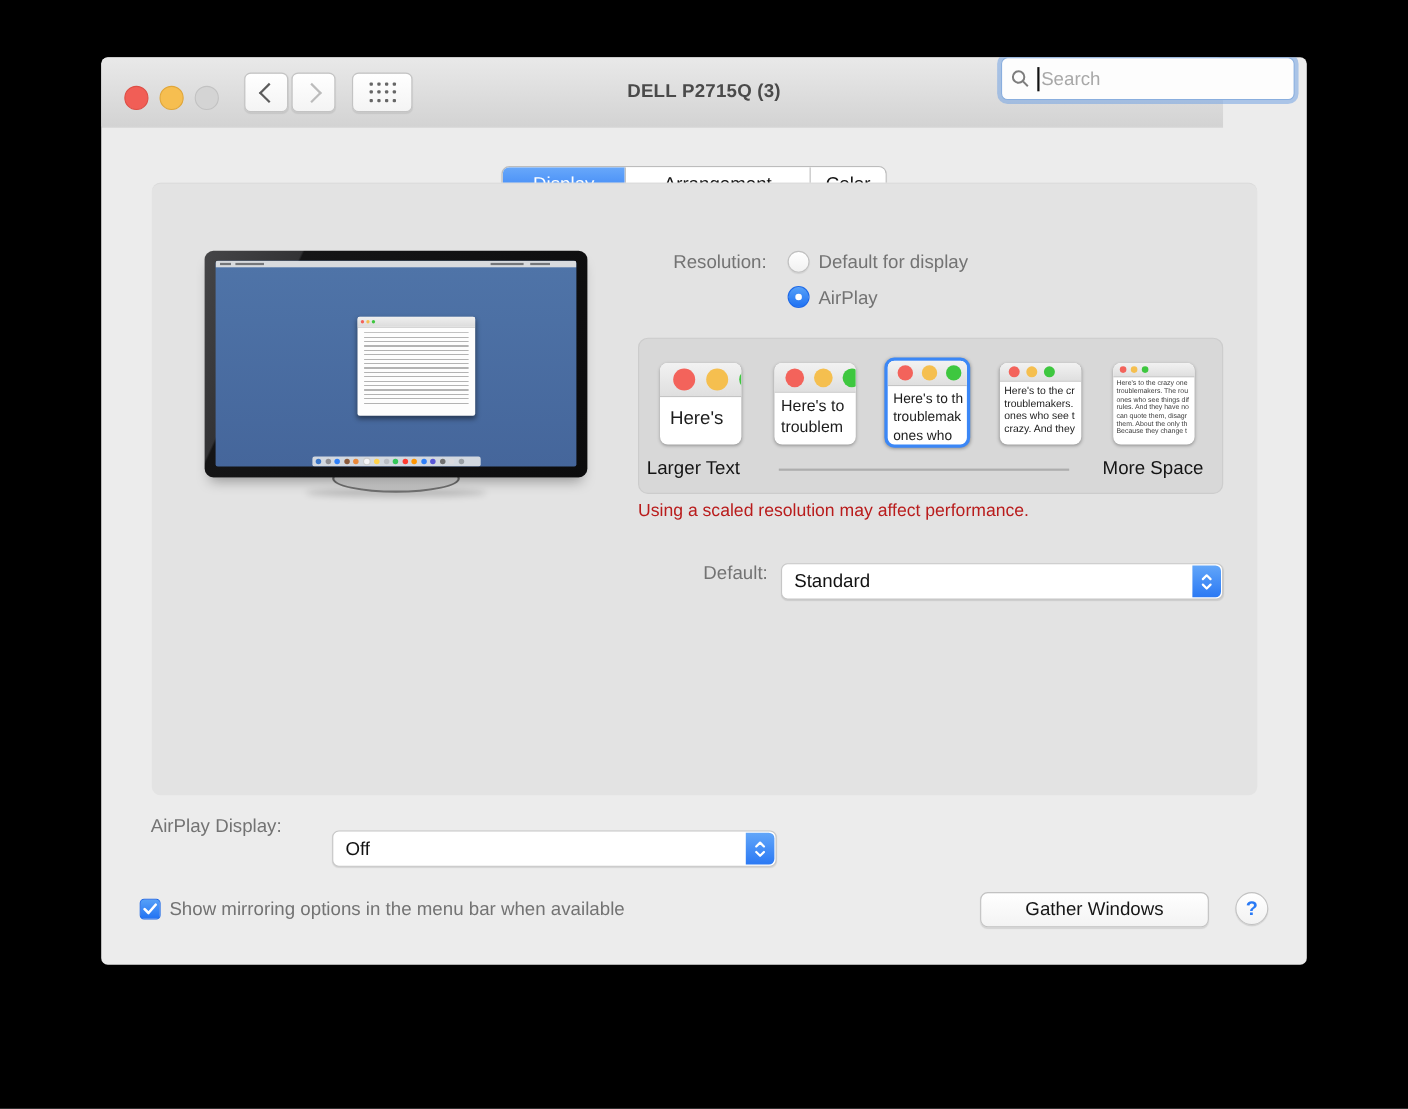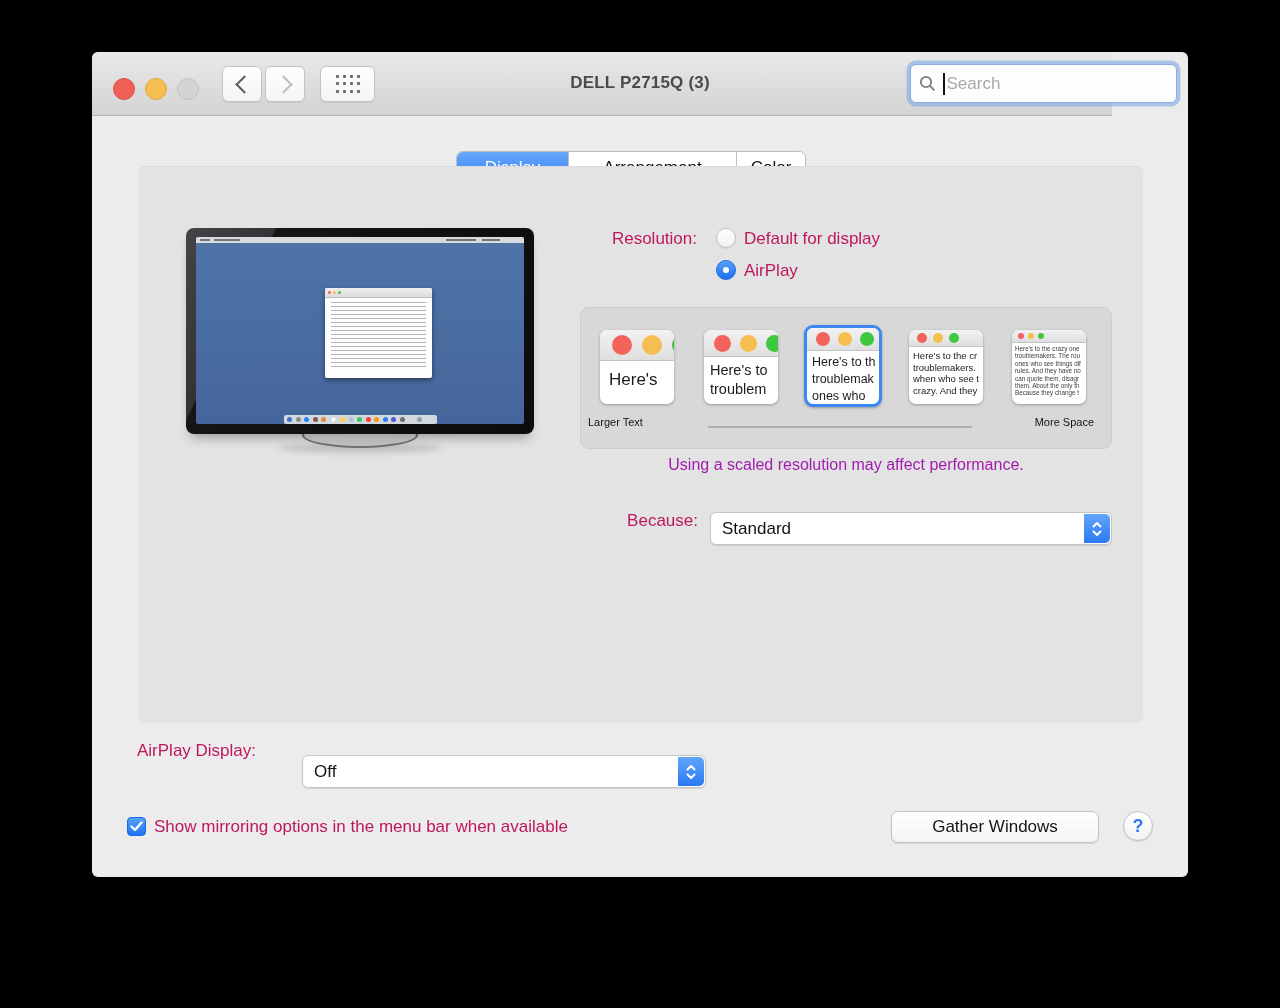--- a/index.html
+++ b/index.html
@@ -22,21 +22,21 @@
   .btn-fwd{left:173px;width:40px;}
   .btn-grid{left:228px;width:55px;}
   .chev{width:11px;height:11px;border-left:2.5px solid #5c5c5c;border-bottom:2.5px solid #5c5c5c;}
   .chev.left{transform:rotate(45deg);margin-left:4px;}
   .chev.right{transform:rotate(225deg);margin-right:4px;border-color:#bcbcbc;}
   .grid-icon{width:26px;height:20px;display:grid;grid-template-columns:repeat(4,1fr);
              grid-template-rows:repeat(3,1fr);gap:2px;}
   .grid-icon i{width:3px;height:3px;background:#666;border-radius:1px;margin:auto;}
   .win-title{position:absolute;left:0;top:21px;width:1096px;text-align:center;
              font-size:17px;font-weight:600;color:#4a4a4a;letter-spacing:.2px;}
-  .search{position:absolute;left:818px;top:12px;width:267px;height:39px;background:#fdfdfd;
+  .search{position:absolute;left:818px;top:0;width:267px;height:39px;background:#fdfdfd;
           border:1px solid #89aede;border-radius:6px;box-sizing:border-box;
           box-shadow:0 0 0 3.5px rgba(116,164,227,.55);display:flex;align-items:center;padding:0 8px;}
   .search svg{flex:0 0 auto;}
   .caret{width:1.5px;height:22px;background:#111;margin:0 2px 0 7px;}
   .search-ph{font-size:17px;color:#a8a8a8;}
   
   .tabs{position:absolute;left:364px;top:99px;height:32px;display:flex;border:1px solid #bcbcbc;
         border-radius:7px;overflow:hidden;background:#fff;box-shadow:0 1px 1px rgba(0,0,0,.07);}
   .tab{height:32px;display:flex;align-items:center;justify-content:center;font-size:17px;color:#111;
        box-sizing:border-box;background:#fff;}
@@ -65,21 +65,21 @@
   .miniwin .mtitle i{position:absolute;top:3px;width:3px;height:3px;border-radius:50%;}
   .mtext{position:absolute;left:6px;right:6px;top:14px;bottom:8px;
          background:repeating-linear-gradient(to bottom,#9a9a9a 0 1px,transparent 1px 4px);
          opacity:.75;}
   .dock{position:absolute;left:88px;top:178px;width:153px;height:9px;background:rgba(225,228,232,.9);
         border-radius:2px;display:flex;align-items:center;gap:3.5px;padding:0 3px;box-sizing:border-box;}
   .dock i{width:5px;height:5px;border-radius:50%;display:block;flex:0 0 auto;}
   .caption{position:absolute;left:94px;top:418px;width:348px;text-align:center;
            font-size:17px;color:#535353;}
   
-  .lbl{font-size:17px;color:#be185d;position:absolute;}
+  .lbl{font-size:17px;color:#737373;position:absolute;}
   .lbl.right{text-align:right;}
   .radio{position:absolute;width:20px;height:20px;border-radius:50%;box-sizing:border-box;}
   .radio.off{background:linear-gradient(#ffffff,#f1f1f1);border:1px solid #c0c0c0;
              box-shadow:inset 0 1px 1px rgba(255,255,255,.9),0 1px 1px rgba(0,0,0,.08);}
   .radio.on{background:linear-gradient(#55a0f8,#1f72f3);border:1px solid #1c68e8;}
   .radio.on::after{content:"";position:absolute;left:6px;top:6px;width:6px;height:6px;
                    border-radius:50%;background:#fff;}
   
   .strip{position:absolute;left:488px;top:255px;width:532px;height:142px;background:#d8d8d8;
          border:1px solid #cccccc;border-radius:9px;box-sizing:border-box;}
@@ -96,23 +96,23 @@
   .t1 .tbody{font-size:17px;line-height:21px;padding:8px 0 0 9px;}
   .t2 .tbar{height:26px;gap:9px;padding-left:10px;} .t2 .tbar b{width:17px;height:17px;}
   .t2 .tbody{font-size:14.5px;line-height:19px;padding:4px 0 0 6px;}
   .t3 .tbar{height:22px;gap:8px;padding-left:9px;} .t3 .tbar b{width:14px;height:14px;}
   .t3 .tbody{font-size:12.5px;line-height:17px;padding:3px 0 0 5px;}
   .t4 .tbar{height:16px;gap:6px;padding-left:8px;} .t4 .tbar b{width:10px;height:10px;}
   .t4 .tbody{font-size:9.5px;line-height:11.5px;padding:3px 0 0 4px;}
   .t5 .tbar{height:12px;gap:4px;padding-left:6px;} .t5 .tbar b{width:6px;height:6px;}
   .t5 .tbody{font-size:6.3px;line-height:7.4px;padding:2px 0 0 3px;color:#3c3c3c;}
   .slider-line{position:absolute;left:616px;top:374px;width:264px;height:2px;background:#adadad;}
-  .strip-label{position:absolute;font-size:11px;font-weight:500;color:#141414;}
-  .note{position:absolute;left:488px;top:404px;width:532px;text-align:center;
-        font-size:16px;color:#a21caf;}
+  .strip-label{position:absolute;font-size:17px;font-weight:500;color:#141414;}
+  .note{position:absolute;left:488px;top:404px;width:532px;
+        font-size:16px;color:#b91c1c;}
   
   .dropdown{position:absolute;height:33px;background:#fff;border:1px solid #c6c6c6;border-radius:6px;
             box-sizing:border-box;box-shadow:0 1px 1px rgba(0,0,0,.1);display:flex;align-items:center;}
   .dd-value{font-size:17px;color:#121212;padding-left:11px;}
   .dd-step{position:absolute;right:1px;top:1px;bottom:1px;width:26px;border-radius:0 5px 5px 0;
            background:linear-gradient(#62a6f9,#2b79f4);display:flex;align-items:center;justify-content:center;}
   
   .checkbox{position:absolute;width:19px;height:19px;border-radius:4px;box-sizing:border-box;
             background:linear-gradient(#55a0f8,#2273f3);border:1px solid #1c68e8;
             display:flex;align-items:center;justify-content:center;}
@@ -263,21 +263,21 @@
 
   <div class="thumb t4" style="left:817px;top:278px;">
     <div class="tbar">
       <b class="dotr"></b>
       <b class="doty"></b>
       <b class="dotg"></b>
     </div>
     <div class="tbody">
       <div>Here's to the cr</div>
       <div>troublemakers.</div>
-      <div>when who see t</div>
+      <div>ones who see t</div>
       <div>crazy. And they</div>
     </div>
   </div>
 
   <div class="thumb t5" style="left:920px;top:278px;">
     <div class="tbar">
       <b class="dotr"></b>
       <b class="doty"></b>
       <b class="dotg"></b>
     </div>
@@ -291,21 +291,21 @@
       <div>Because they change t</div>
     </div>
   </div>
 
   <div class="strip-label" style="left:496px;top:364px;">Larger Text</div>
   <div class="slider-line"></div>
   <div class="strip-label" style="left:870px;top:364px;width:132px;text-align:right;">More Space</div>
 
   <div class="note">Using a scaled resolution may affect performance.</div>
 
-  <div class="lbl right" style="left:430px;top:459px;width:176px;">Because:</div>
+  <div class="lbl right" style="left:430px;top:459px;width:176px;">Default:</div>
   <div class="dropdown" style="left:618px;top:460px;width:402px;">
     <span class="dd-value">Standard</span>
     <span class="dd-step">
       <svg width="12" height="18" viewBox="0 0 12 18">
         <polyline points="2.5,6.5 6,3 9.5,6.5" fill="none" stroke="#fff" stroke-width="2" stroke-linecap="round" stroke-linejoin="round"></polyline>
         <polyline points="2.5,11.5 6,15 9.5,11.5" fill="none" stroke="#fff" stroke-width="2" stroke-linecap="round" stroke-linejoin="round"></polyline>
       </svg>
     </span>
   </div>
 

